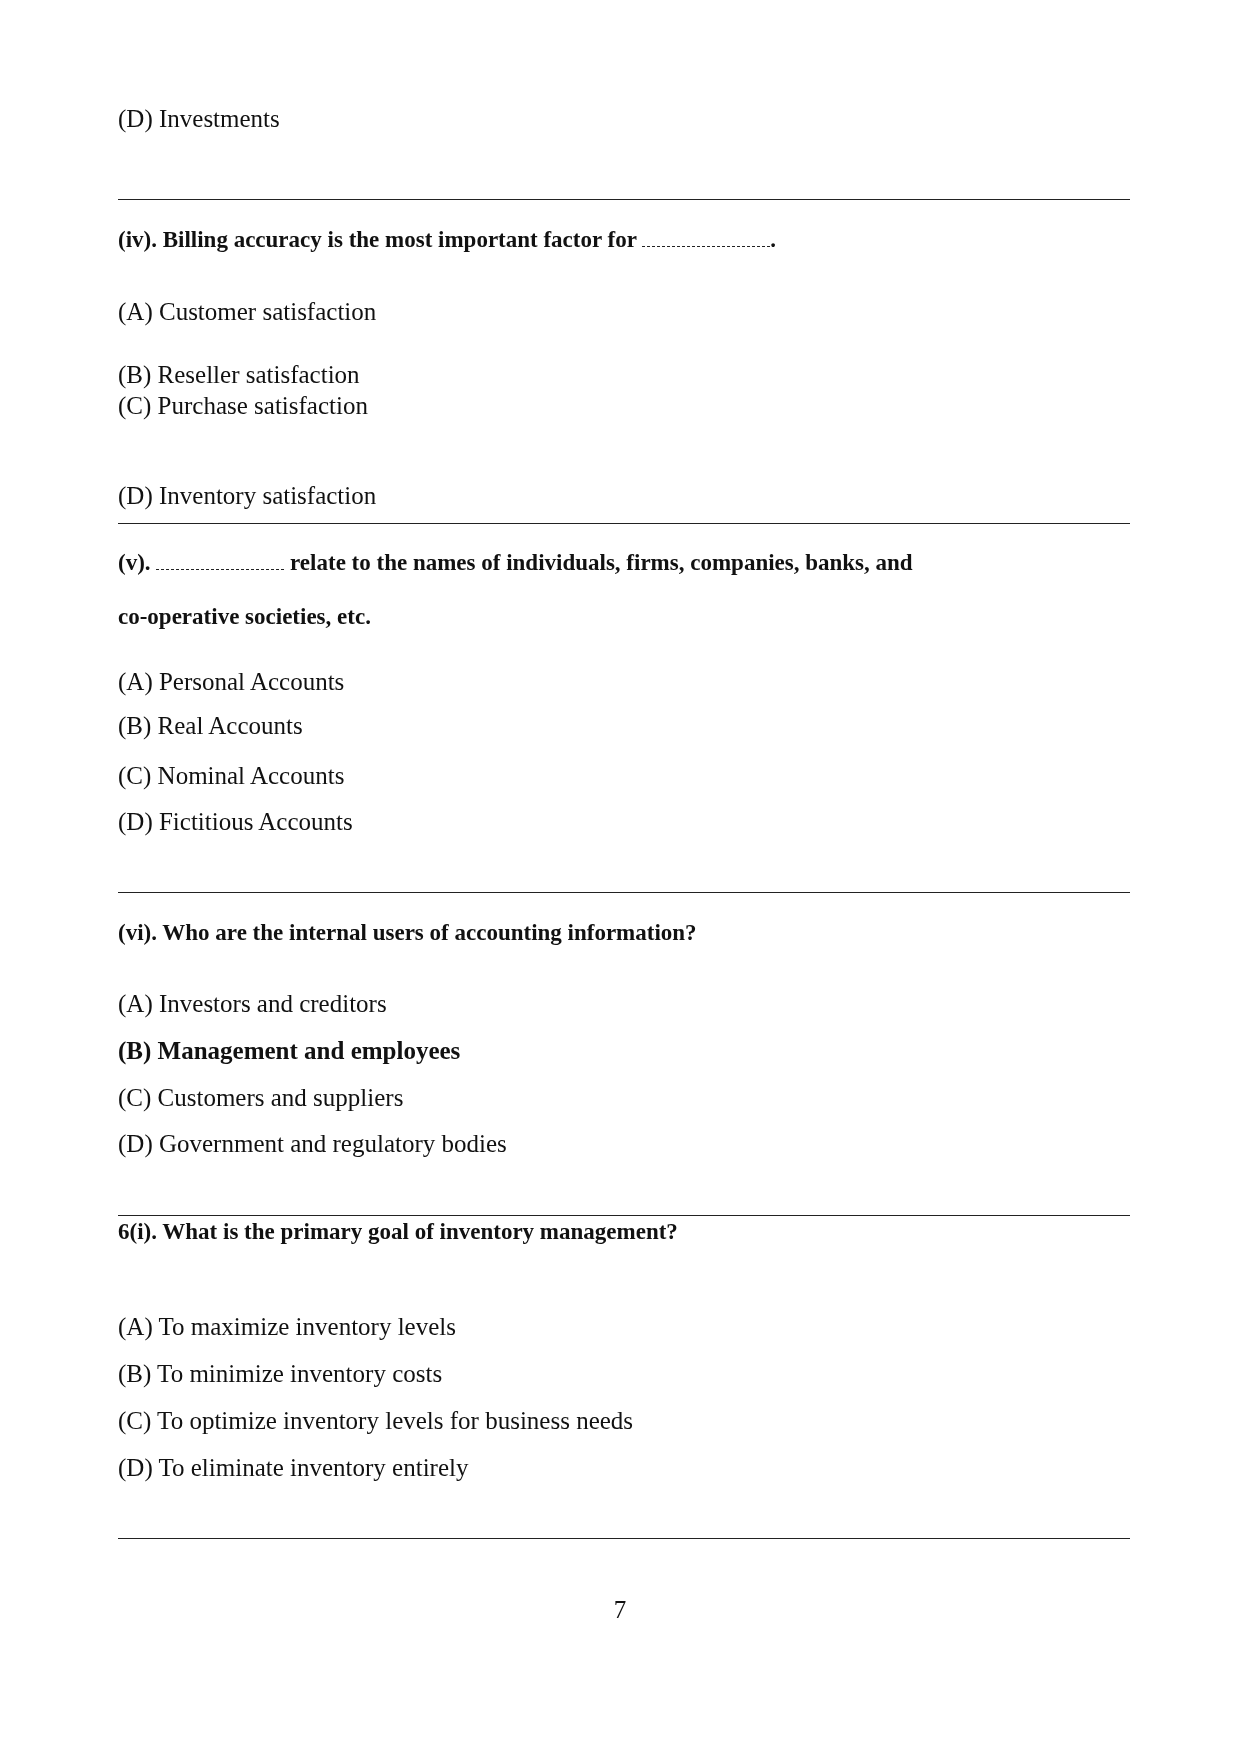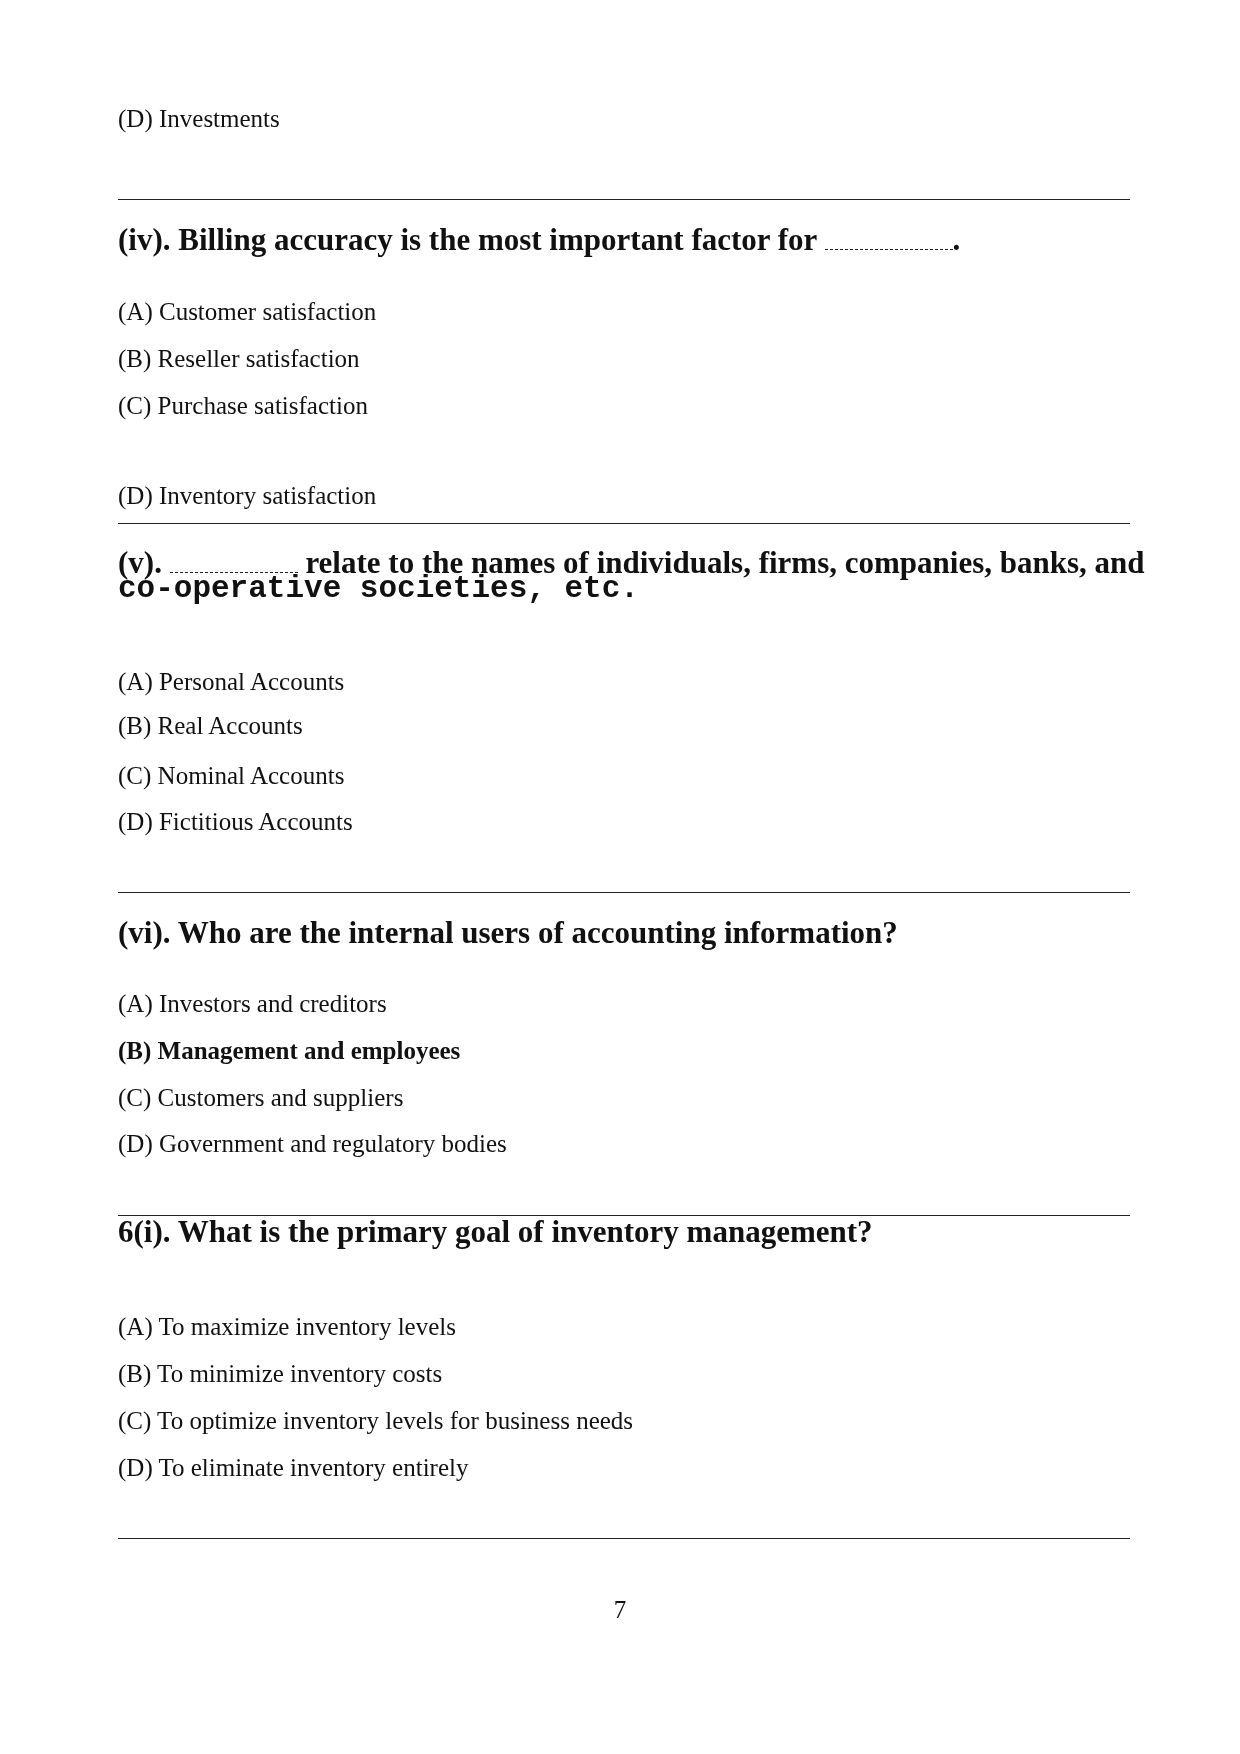--- a/index.html
+++ b/index.html
@@ -1,48 +1,48 @@
 <!DOCTYPE html>
 <html><head>
 <meta charset="utf-8">
 <style>
   html, body { margin: 0; padding: 0; background: #ffffff; }
   body { width: 1240px; height: 1754px; position: relative; overflow: hidden;
          font-family: "Liberation Serif", "DejaVu Serif", serif; color: #111111; }
   .opt { position: absolute; left: 118px; font-size: 25px; line-height: 30px; white-space: nowrap; }
-  .q { position: absolute; left: 118px; font-size: 31px; line-height: 30px; font-weight: bold; white-space: nowrap; }
+  .q { position: absolute; left: 118px; font-size: 23px; line-height: 30px; font-weight: bold; white-space: nowrap; }
   .rule { position: absolute; left: 118px; width: 1012px; height: 0; border-top: 1.5px solid #222222; }
   .blank { display: inline-block; border-bottom: 1px dashed #222; height: 0; vertical-align: baseline; }
   .pagenum { position: absolute; left: 0; width: 1240px; text-align: center; font-size: 25px; top: 1596px; }
 </style>
 </head>
 <body>
 
 <div class="opt" style="top:104px;">(D) Investments</div>
 
 <div class="rule" style="top:199px;"></div>
 
 <div class="q" style="top:225px;">
   <span>(iv).</span>
   <span>Billing accuracy is the most important factor for</span>
   <span class="blank" style="width:128px;"></span><span>.</span>
 </div>
 <div class="opt" style="top:297px;">(A) Customer satisfaction</div>
-<div class="opt" style="top:344px;">(B) Reseller satisfaction</div>
+<div class="opt" style="top:360px;">(B) Reseller satisfaction</div>
 <div class="opt" style="top:391px;">(C) Purchase satisfaction</div>
 <div class="opt" style="top:438px;margin-top:43px;">(D) Inventory satisfaction</div>
 
 <div class="rule" style="top:523px;"></div>
 
 <div class="q" style="top:548px;">
   <span>(v).</span>
   <span class="blank" style="width:128px;"></span>
   <span>relate to the names of individuals, firms, companies, banks, and</span>
 </div>
-<div class="q" style="top:574px;font-family:Liberation Mono, monospace;">co-operative societies, etc.</div>
+<div class="q" style="top:602px;">co-operative societies, etc.</div>
 <div class="opt" style="top:667px;">(A) Personal Accounts</div>
 <div class="opt" style="top:711px;">(B) Real Accounts</div>
 <div class="opt" style="top:761px;">(C) Nominal Accounts</div>
 <div class="opt" style="top:807px;">(D) Fictitious Accounts</div>
 
 <div class="rule" style="top:892px;"></div>
 
 <div class="q" style="top:918px;">
   <span>(vi).</span>
   <span>Who are the internal users of accounting information?</span>

